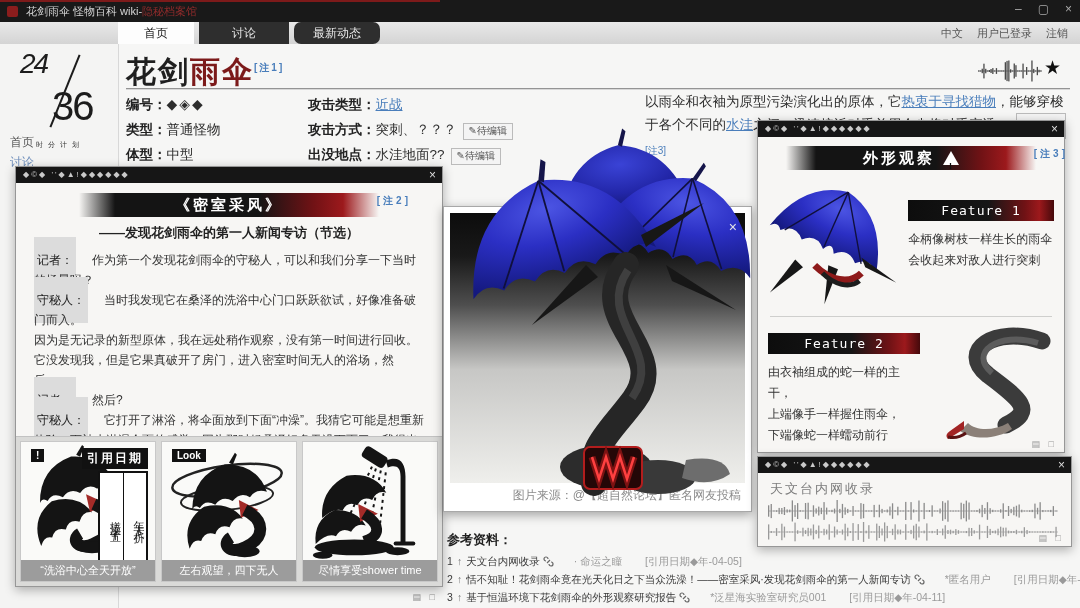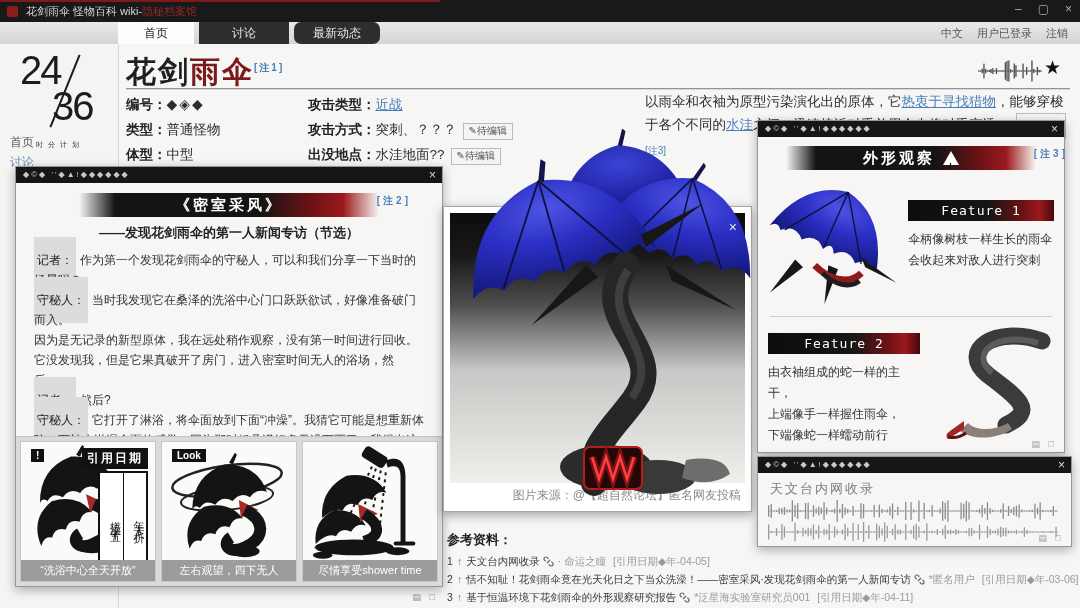--- a/index.html
+++ b/index.html
@@ -15,21 +15,21 @@
   .win-controls span{cursor:default;}
   .toolbar{position:absolute;left:0;top:22px;width:1080px;height:22px;background:linear-gradient(#e9e9e9,#d4d4d4);border-bottom:1px solid #bfbfbf;}
   .user-links{position:absolute;right:12px;top:4px;font-size:11px;color:#555;display:flex;gap:14px;}
   
   .tab{position:absolute;top:22px;height:22px;line-height:22px;text-align:center;font-size:12px;}
   .tab.active{background:#fdfdfd;color:#222;}
   .tab.dark{background:#2e2e2e;color:#e8e8e8;}
   
   .sidebar{position:absolute;left:0;top:44px;width:118px;height:564px;background:#f4f4f3;border-right:1px solid #d8d8d8;}
   .logo{position:absolute;left:18px;top:4px;width:84px;height:110px;color:#1c1c1c;}
-  .logo .n24{position:absolute;left:2px;top:0;font-size:40px;font-weight:300;letter-spacing:-2px;}
+  .logo .n24{position:absolute;left:2px;top:0;font-size:28px;font-weight:300;letter-spacing:-2px;font-style:italic;}
   .logo .n36{position:absolute;left:34px;top:36px;font-size:40px;font-weight:300;letter-spacing:-2px;}
   .logo .slash{position:absolute;left:46px;top:4px;width:2px;height:78px;background:#1c1c1c;transform:rotate(22deg);}
   .logo .sub{position:absolute;left:0px;top:92px;width:84px;text-align:center;font-size:7px;letter-spacing:5px;color:#333;}
   .side-link{position:absolute;left:10px;font-size:12px;}
   
   .content-bg{position:absolute;left:118px;top:44px;width:962px;height:564px;background:#f6f6f5;}
   .page-title{position:absolute;left:126px;top:52px;font-size:30px;font-weight:bold;color:#1f1f1f;letter-spacing:2px;}
   .page-title .maroon{color:#7c1a1a;}
   .sup-note{color:#4a7ebb;font-size:10px;vertical-align:super;}
   .action-row{position:absolute;left:236px;top:61px;display:flex;gap:8px;}
@@ -49,21 +49,21 @@
   .panel-titlebar{position:relative;height:16px;background:#161616;color:#c9c9c9;}
   .panel-titlebar .glyphline{position:absolute;left:7px;top:3px;font-size:8px;letter-spacing:2px;}
   .panel-close{position:absolute;right:6px;top:1px;font-size:12px;color:#ddd;cursor:pointer;}
   .corner-icons{position:absolute;right:7px;bottom:3px;font-size:9px;color:#999;letter-spacing:3px;}
   .banner{background:linear-gradient(90deg,rgba(18,18,18,0) 0%,#141414 12%,#141414 60%,#701215 78%,#9c191c 88%,rgba(156,25,28,0) 100%);color:#fff;text-align:center;font-weight:bold;}
   
   .iv-banner{width:300px;height:24px;line-height:24px;margin:10px auto 0 auto;font-size:15px;letter-spacing:3px;position:relative;}
   .iv-banner .sup-note{position:absolute;right:-32px;top:-4px;}
   .iv-sub{text-align:center;font-size:13px;font-weight:bold;color:#222;margin-top:7px;}
   .iv-lines{padding:8px 18px 0 18px;font-size:12px;line-height:20px;color:#333;}
-  .spk{background:#dcdcdc;color:#222;padding:16px 3px;margin-right:4px;}
+  .spk{background:#dcdcdc;color:#222;padding:16px 3px;margin-right:16px;}
   .spk:empty{display:none;}
   .iv-foot{margin:4px 0 0 18px;font-size:12.5px;font-weight:bold;color:#cf3b3b;display:flex;align-items:center;gap:10px;}
   .scribble{width:215px;height:5px;opacity:.45;background:repeating-linear-gradient(100deg,#9a9a9a 0 5px,transparent 5px 9px);}
   .cards{position:absolute;left:0;bottom:0;width:100%;height:150px;background:#dadad8;border-top:1px solid #c2c2c2;display:flex;gap:5px;padding:4px;box-sizing:border-box;}
   .card{flex:1;position:relative;background:#fafaf8;border:1px solid #c8c8c8;overflow:hidden;}
   .card-cap{position:absolute;left:0;bottom:0;width:100%;height:21px;line-height:21px;background:#9c9c9c;color:#fff;font-size:11px;text-align:center;}
   .badge{position:absolute;top:7px;left:10px;background:#111;color:#fff;font-size:10px;font-weight:bold;padding:1px 5px;}
   .badge:empty{display:none;}
   .sign{position:absolute;top:6px;right:7px;background:#111;color:#fff;font-size:12px;font-weight:bold;padding:2px 5px;letter-spacing:2px;}
   .pricebox{position:absolute;top:29px;right:7px;width:46px;height:88px;border:2px solid #111;background:#fff;display:flex;}
@@ -86,21 +86,21 @@
   .feat-divider{height:1px;background:#cfcfcd;margin:2px 12px;}
   
   .wp-title{font-size:13px;color:#7d7d7d;letter-spacing:2px;margin:7px 0 2px 12px;}
   .wp-waves{margin-left:10px;}
   
   .refs{position:absolute;left:447px;top:531px;width:630px;}
   .refs-h{font-size:13px;font-weight:bold;color:#1f1f1f;margin-bottom:3px;}
   .ref-row{font-size:10.5px;color:#3a3a3a;line-height:18px;white-space:nowrap;}
   .ref-row .num{display:inline-block;width:10px;}
   .ref-row .up{color:#777;margin-right:4px;}
-  .ref-row .src{color:#9a9a9a;margin-left:4px;}
+  .ref-row .src{color:#9a9a9a;margin-left:20px;}
   .link-ico{display:inline-block;vertical-align:-2px;margin-left:3px;}
   svg{display:block;}
   .inline-svg{display:inline-block;}
 </style>
 </head>
 <body>
 
 <div class="screen">
 
   <div class="titlebar">

